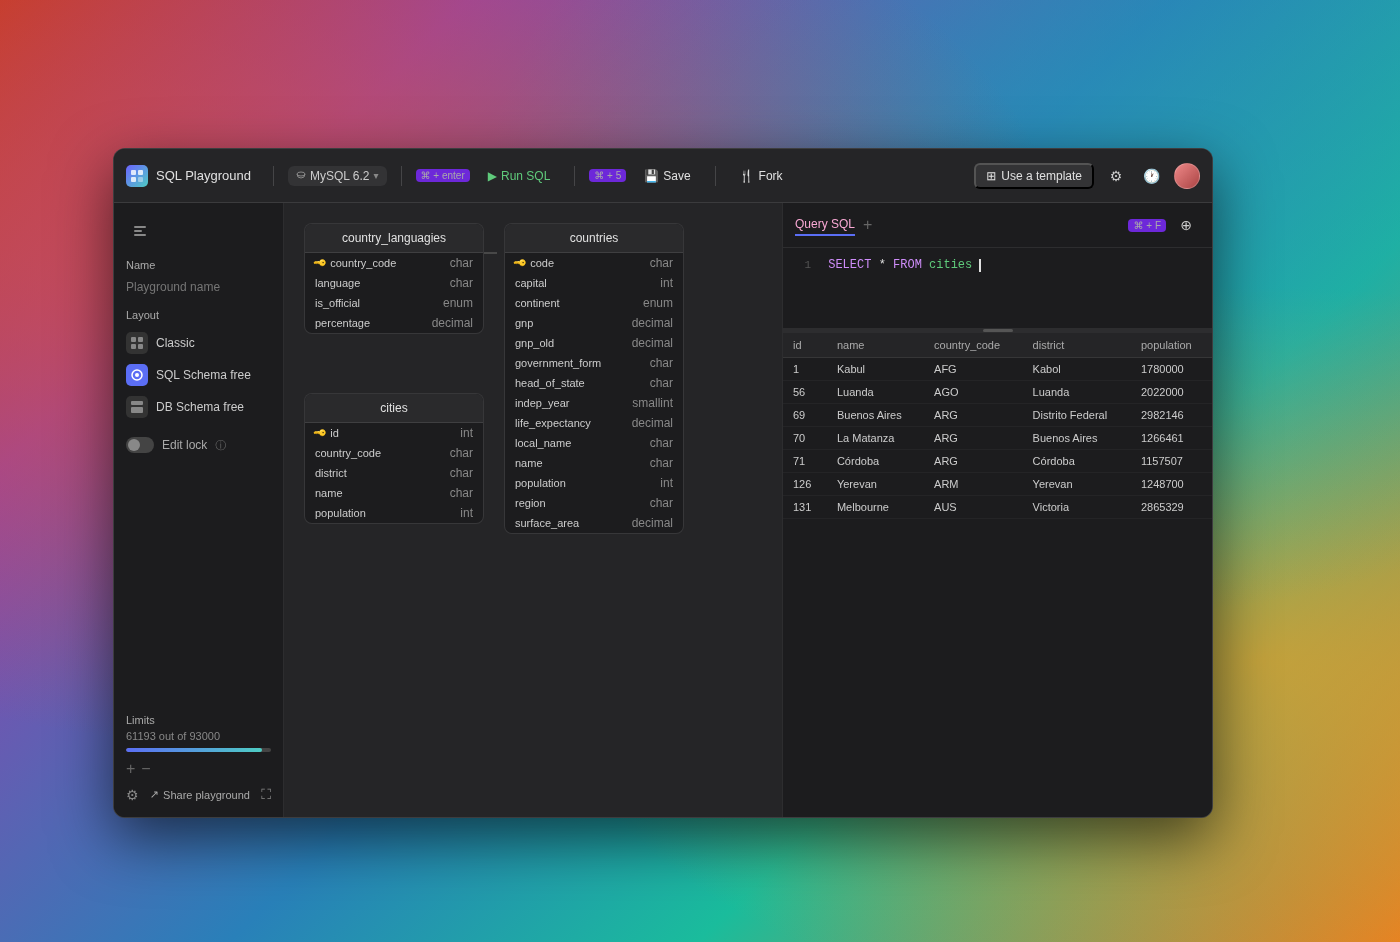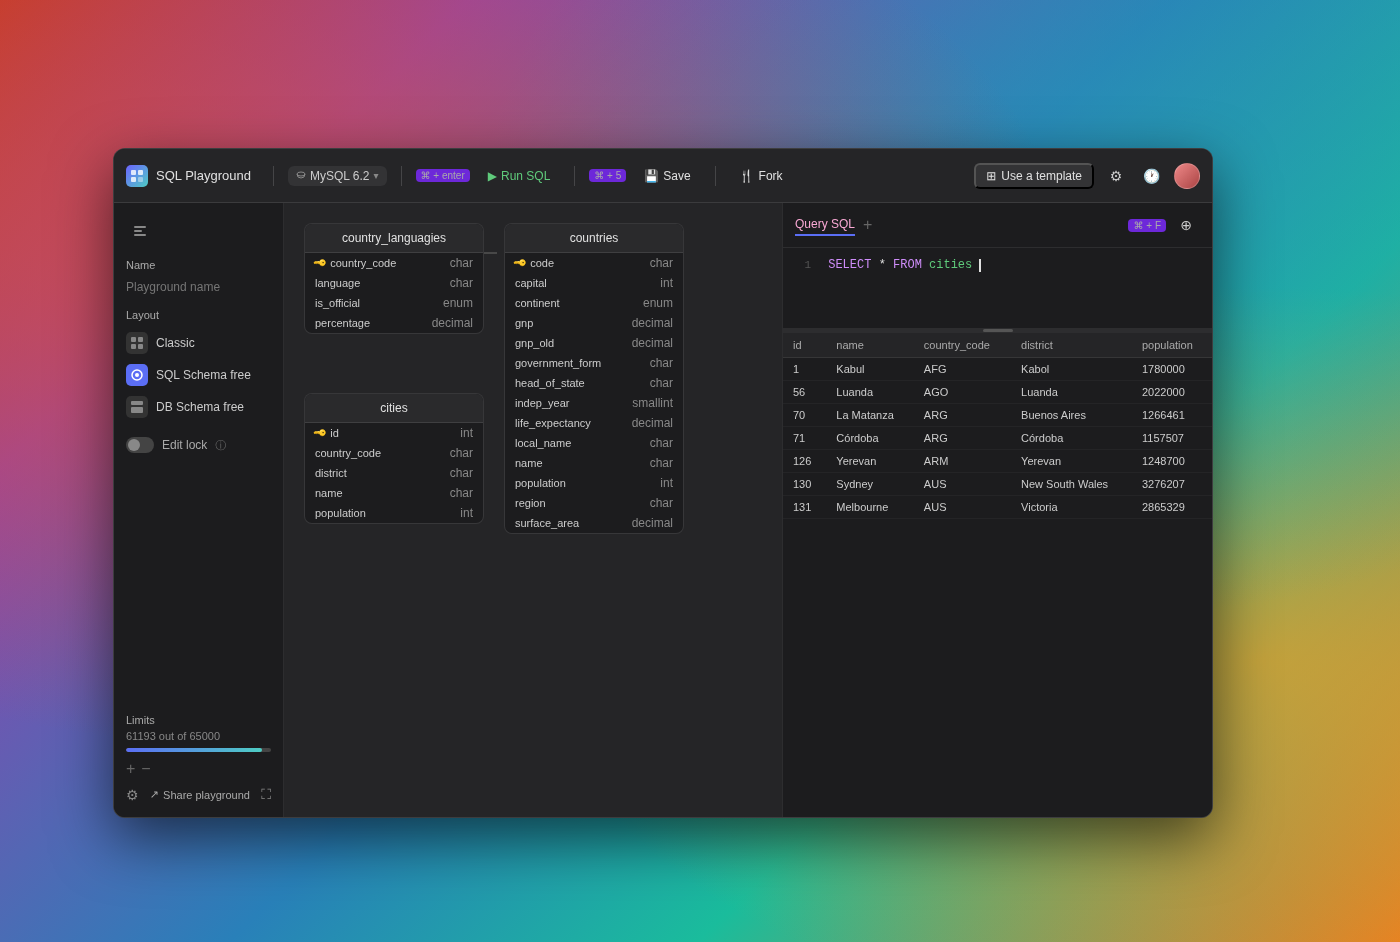--- a/index.html
+++ b/index.html
@@ -630,21 +630,21 @@
       <div class="edit-lock-row">
         <div class="toggle-switch">
           <div class="toggle-knob"></div>
         </div>
         <span>Edit lock</span>
         <span class="info-icon">ⓘ</span>
       </div>
 
       <div class="sidebar-bottom">
         <div class="limits-label">Limits</div>
-        <div class="limits-value">61193 out of 65000</div>
+        <div class="limits-value">61193 out of 93000</div>
         <div class="progress-bar">
           <div class="progress-fill" style="width: 94%"></div>
         </div>
         <div style="display:flex; align-items:center; gap:6px;">
           <span style="color:#666; font-size:16px; cursor:pointer;">+</span>
           <span style="color:#666; font-size:16px; cursor:pointer;">−</span>
         </div>
         <div class="sidebar-actions">
           <div class="sidebar-icon-btn">⚙</div>
           <div class="share-btn">
@@ -865,20 +865,27 @@
                   <td>1780000</td>
                 </tr>
                 <tr>
                   <td>56</td>
                   <td>Luanda</td>
                   <td>AGO</td>
                   <td>Luanda</td>
                   <td>2022000</td>
                 </tr>
                 <tr>
+                  <td>69</td>
+                  <td>Buenos Aires</td>
+                  <td>ARG</td>
+                  <td>Distrito Federal</td>
+                  <td>2982146</td>
+                </tr>
+                <tr>
                   <td>70</td>
                   <td>La Matanza</td>
                   <td>ARG</td>
                   <td>Buenos Aires</td>
                   <td>1266461</td>
                 </tr>
                 <tr>
                   <td>71</td>
                   <td>Córdoba</td>
                   <td>ARG</td>
@@ -886,27 +893,20 @@
                   <td>1157507</td>
                 </tr>
                 <tr>
                   <td>126</td>
                   <td>Yerevan</td>
                   <td>ARM</td>
                   <td>Yerevan</td>
                   <td>1248700</td>
                 </tr>
                 <tr>
-                  <td>130</td>
-                  <td>Sydney</td>
-                  <td>AUS</td>
-                  <td>New South Wales</td>
-                  <td>3276207</td>
-                </tr>
-                <tr>
                   <td>131</td>
                   <td>Melbourne</td>
                   <td>AUS</td>
                   <td>Victoria</td>
                   <td>2865329</td>
                 </tr>
               </tbody>
           </table>
         </div>
       </div>

